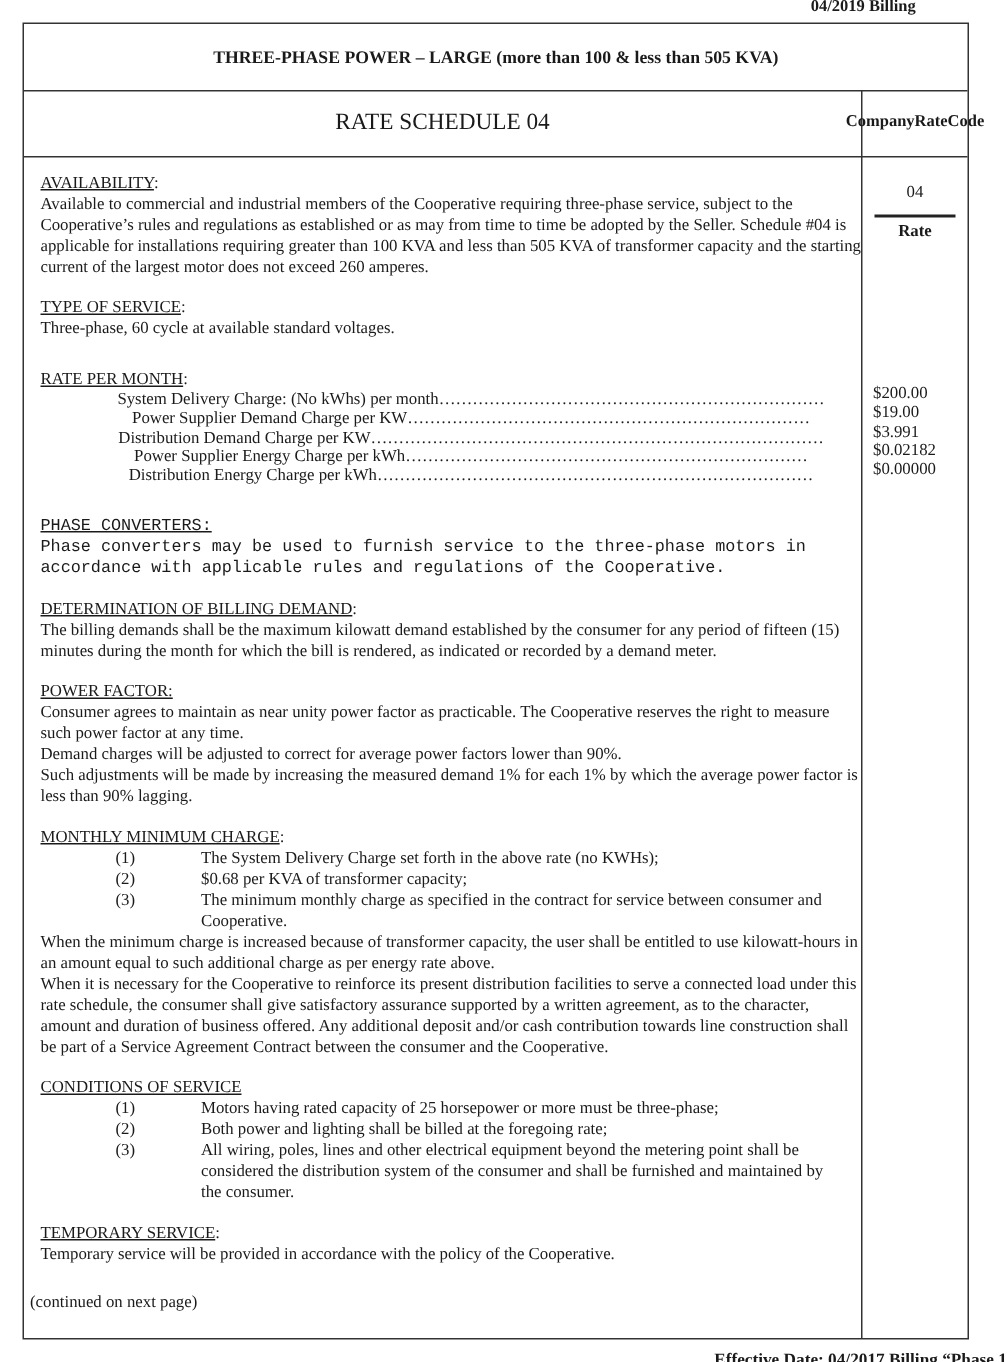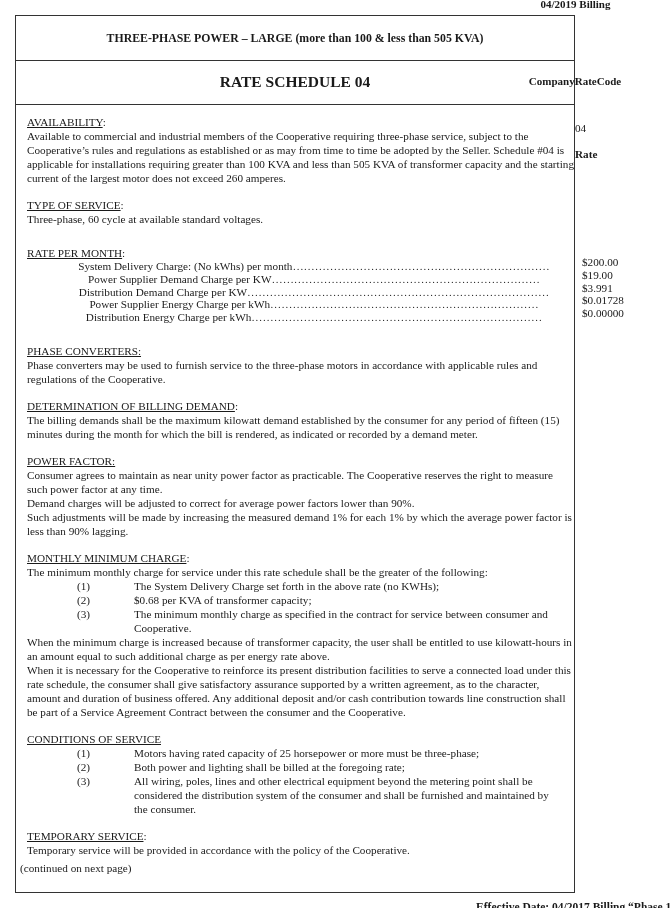--- a/index.html
+++ b/index.html
@@ -6,37 +6,37 @@
   body {
     width: 671px; height: 908px; position: relative; overflow: hidden;
     font-family: "Liberation Serif", "DejaVu Serif", serif;
     color: #1a1a1a; font-size: 11.2px; line-height: 14px;
   }
   .topnote {
     position: absolute; top: 0; left: 480px; width: 191px; text-align: center;
     font-weight: bold; font-size: 11px; line-height: 11px; top: -1px;
   }
   .frame {
-    position: absolute; left: 15px; top: 15px; width: 560px; height: 878px;
+    position: absolute; left: 15px; top: 15px; width: 631px; height: 878px;
     border: 1px solid #333; box-sizing: border-box;
   }
   .hdr1 {
     position: absolute; left: 0; top: 0; right: 0; height: 44px;
     border-bottom: 1px solid #333;
     display: flex; align-items: center; justify-content: center;
     font-weight: bold; font-size: 11.8px;
   }
   .hdr2 {
     position: absolute; left: 0; top: 44px; right: 0; height: 44px;
     border-bottom: 1px solid #333;
   }
   .hdr2 .title {
     position: absolute; left: 0; top: 0; width: 558px; height: 44px;
     display: flex; align-items: center; justify-content: center;
-    font-weight: bold; font-size: 15.5px;
+    font-weight: normal; font-size: 15.5px;
   }
   .hdr2 .code {
     position: absolute; left: 558px; top: 0; right: 0; height: 44px;
     border-left: 1px solid #333;
     display: flex; align-items: center; justify-content: center;
     font-weight: bold; font-size: 11px; line-height: 13.5px; text-align: center;
   }
   .body {
     position: absolute; left: 0; top: 88px; right: 0; bottom: 0;
   }
@@ -98,40 +98,39 @@
 
       <div class="sec" style="margin-top:20px;">
         <div><span class="sec-title">RATE PER MONTH</span><span>:</span></div>
         <div class="rate-line">System Delivery Charge: (No kWhs) per month……………………………………………………………</div>
         <div class="rate-line">Power Supplier Demand Charge per KW………………………………………………………………</div>
         <div class="rate-line">Distribution Demand Charge per KW………………………………………………………………………</div>
         <div class="rate-line">Power Supplier Energy Charge per kWh………………………………………………………………</div>
         <div class="rate-line">Distribution Energy Charge per kWh……………………………………………………………………</div>
       </div>
 
-      <div class="sec" style="margin-top:20px;">
+      <div class="sec" style="margin-top:20px;font-family:Liberation Mono, monospace;">
         <div><span class="sec-title">PHASE CONVERTERS:</span></div>
         <p>Phase converters may be used to furnish service to the three-phase motors in accordance with applicable rules and regulations of the Cooperative.</p>
       </div>
 
       <div class="sec">
         <div><span class="sec-title">DETERMINATION OF BILLING DEMAND</span><span>:</span></div>
         <p>The billing demands shall be the maximum kilowatt demand established by the consumer for any period of fifteen (15) minutes during the month for which the bill is rendered, as indicated or recorded by a demand meter.</p>
       </div>
 
       <div class="sec">
         <div><span class="sec-title">POWER FACTOR:</span></div>
         <p>Consumer agrees to maintain as near unity power factor as practicable.  The Cooperative reserves the right to measure such power factor at any time.</p>
         <p>Demand charges will be adjusted to correct for average power factors lower than 90%.</p>
         <p>Such adjustments will be made by increasing the measured demand 1% for each 1% by which the average power factor is less than 90% lagging.</p>
       </div>
 
       <div class="sec">
         <div><span class="sec-title">MONTHLY MINIMUM CHARGE</span><span>:</span></div>
-        <p>The minimum monthly charge for service under this rate schedule shall be the greater of the following:</p>
         <div class="list-row">
           <span class="num">(1)</span>
           <span class="txt">The System Delivery Charge set forth in the above rate (no KWHs);</span>
         </div>
         <div class="list-row">
           <span class="num">(2)</span>
           <span class="txt">$0.68 per KVA of transformer capacity;</span>
         </div>
         <div class="list-row">
           <span class="num">(3)</span>
@@ -166,20 +165,20 @@
     </div>
 
     <div class="side">
       <div class="ratecode">04</div>
       <div class="rule"></div>
       <div class="ratelabel">Rate</div>
       <div class="rates">
         <div>$200.00</div>
         <div>$19.00</div>
         <div>$3.991</div>
-        <div>$0.01728</div>
+        <div>$0.02182</div>
         <div>$0.00000</div>
       </div>
     </div>
   </div>
 </div>
 
 <div class="footer" style="position:absolute; right:-6px; bottom:-5px;">Effective Date:  04/2017 Billing “Phase 1”</div>
 
 </body></html>

